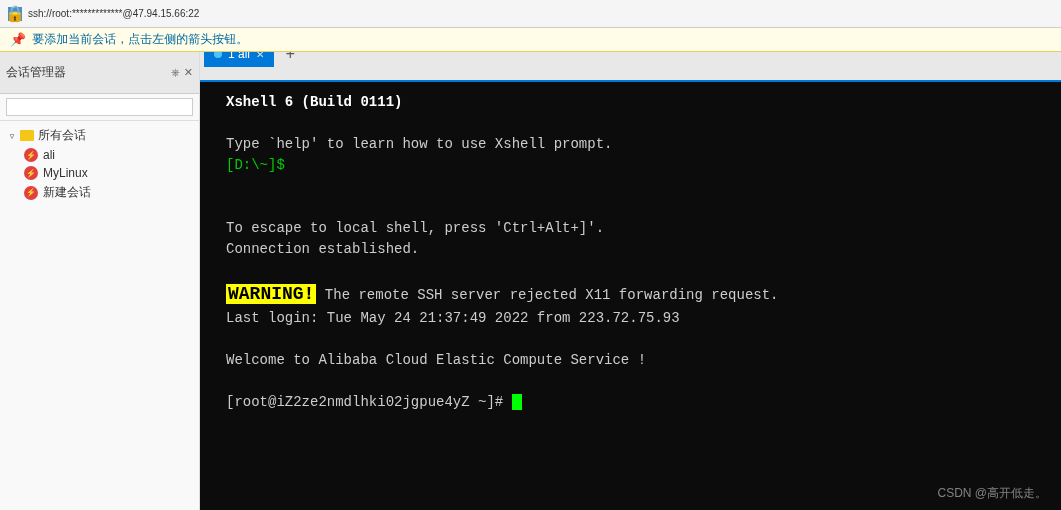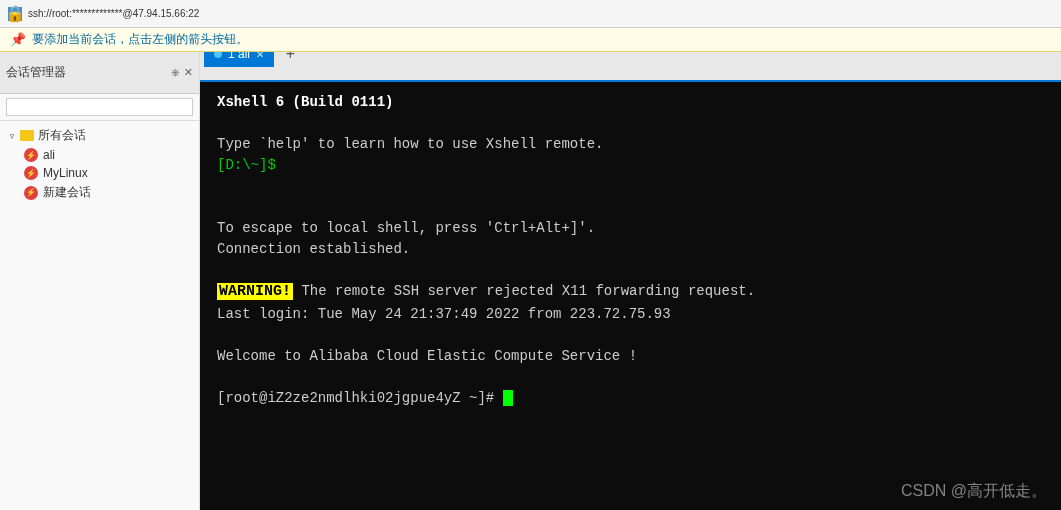--- a/index.html
+++ b/index.html
@@ -208,21 +208,21 @@
     .terminal-wrapper {
       display: flex;
       flex-direction: column;
       flex: 1;
       overflow: hidden;
     }
     .terminal {
       flex: 1;
       background: #0c0c0c;
       color: #cccccc;
-      padding: 10px 17px;
+      padding: 10px 26px;
       font-family: 'Consolas', 'Courier New', monospace;
       font-size: 14px;
       line-height: 1.5;
       overflow-y: auto;
       overflow-x: hidden;
     }
     .terminal-line {
       white-space: pre;
     }
     .bold-white {
@@ -230,39 +230,39 @@
       font-weight: bold;
     }
     .green-text {
       color: #00cc00;
     }
     .warning-badge {
       background: #ffff00;
       color: #000000;
       font-weight: bold;
       padding: 0 2px;
-      font-size: 15px;
+      font-size: 18px;
     }
     .cursor-block {
       display: inline-block;
       width: 10px;
       height: 16px;
       background: #00ff00;
       vertical-align: middle;
       animation: blink 1s step-end infinite;
     }
     @keyframes blink {
       50% { opacity: 0; }
     }
     .watermark {
       position: absolute;
       bottom: 8px;
       right: 14px;
       color: rgba(180,180,180,0.7);
-      font-size: 16px;
+      font-size: 12px;
       font-family: 'Segoe UI', Arial, sans-serif;
     }
     .content-area {
       display: flex;
       flex-direction: column;
       flex: 1;
       position: relative;
       overflow: hidden;
     }
   </style>
@@ -325,21 +325,21 @@
         <span>1 ali</span>
         <span class="tab-close">✕</span>
       </div>
       <div class="tab-add">+</div>
     </div>
 
     <div class="terminal-wrapper">
       <div class="terminal">
         <div class="terminal-line"><span class="bold-white">Xshell 6 (Build 0111)</span></div>
         <div class="terminal-line">&nbsp;</div>
-        <div class="terminal-line">Type `help' to learn how to use Xshell remote.</div>
+        <div class="terminal-line">Type `help' to learn how to use Xshell prompt.</div>
         <div class="terminal-line"><span class="green-text">[D:\~]$</span></div>
         <div class="terminal-line">&nbsp;</div>
         <div class="terminal-line">&nbsp;</div>
         <div class="terminal-line">To escape to local shell, press 'Ctrl+Alt+]'.</div>
         <div class="terminal-line">Connection established.</div>
         <div class="terminal-line">&nbsp;</div>
         <div class="terminal-line"><span class="warning-badge">WARNING!</span> The remote SSH server rejected X11 forwarding request.</div>
         <div class="terminal-line">Last login: Tue May 24 21:37:49 2022 from 223.72.75.93</div>
         <div class="terminal-line">&nbsp;</div>
         <div class="terminal-line">Welcome to Alibaba Cloud Elastic Compute Service !</div>

